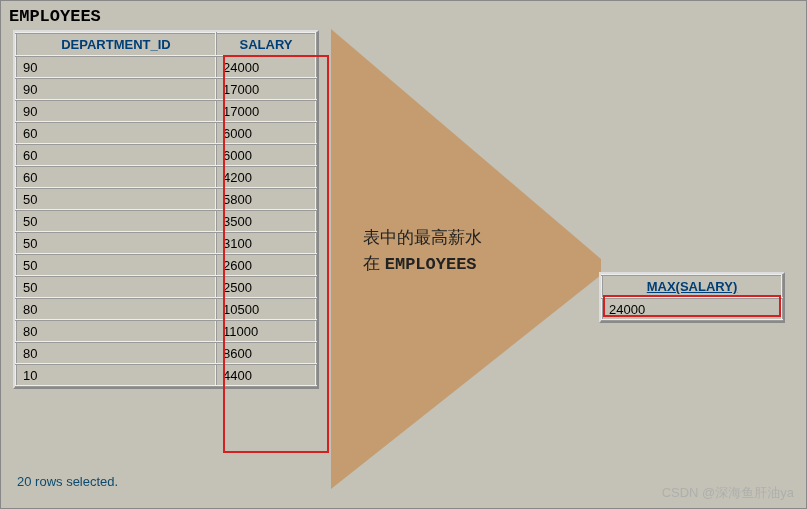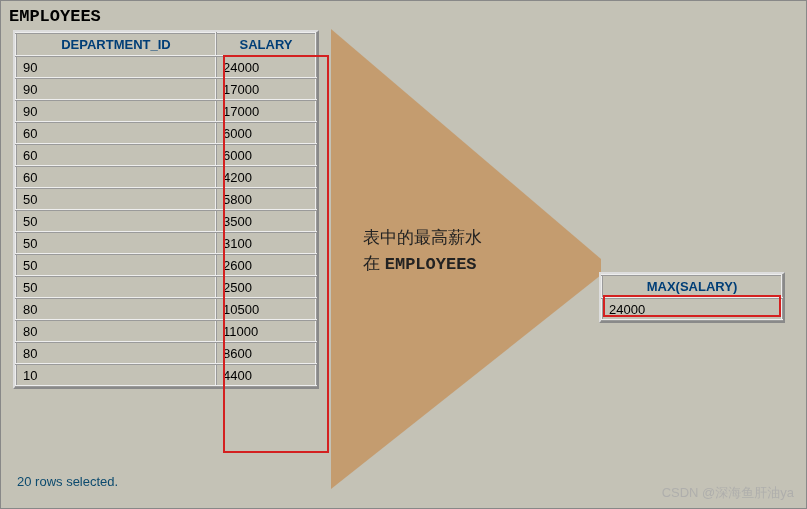--- a/index.html
+++ b/index.html
@@ -68,20 +68,21 @@
 .caption .mono { font-family: "Courier New", monospace; font-weight: bold; }
 .result-wrap {
   position: absolute;
   left: 598px;
   top: 271px;
   border: 2px outset #ddd;
 }
 .result-wrap th {
   width: 180px;
   text-align: center;
+  text-decoration: underline;
 }
 .result-wrap td { width: 180px; }
 .footer {
   position: absolute;
   left: 16px;
   top: 473px;
   font-size: 13px;
   color: #0c4a6e;
 }
 .watermark {

